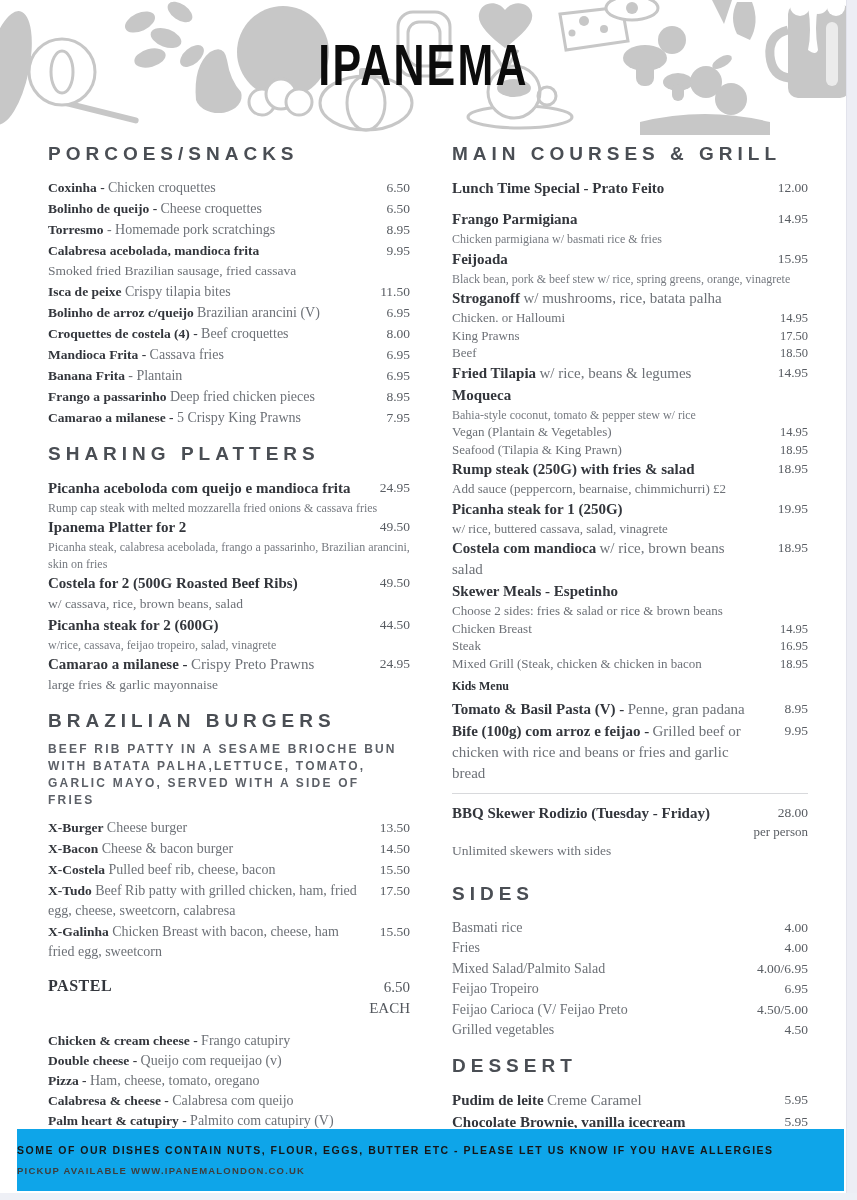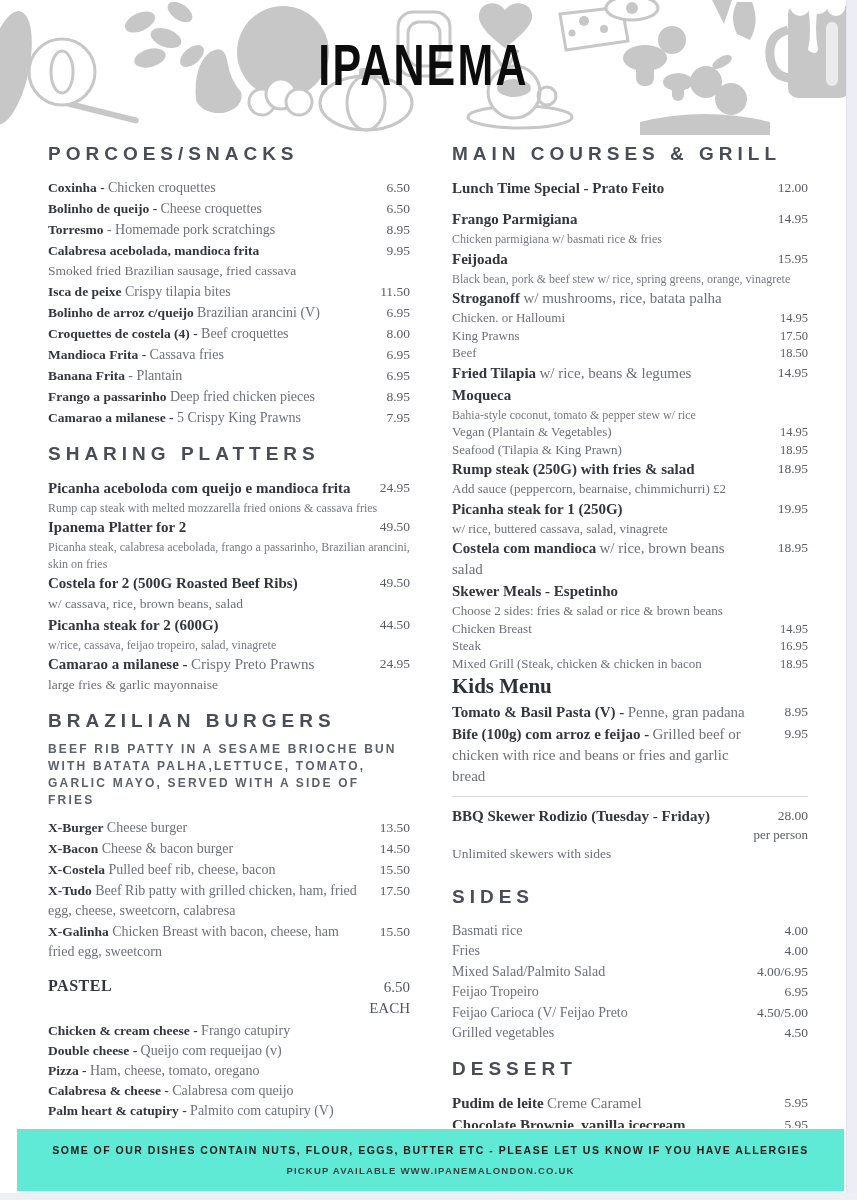--- a/index.html
+++ b/index.html
@@ -33,36 +33,36 @@
   .names-lg .nm{font-size:15px;}
   .names-lg .ds{font-size:15px;}
   .pl{color:#6d7177;}
   .pr{min-width:44px;margin-left:6px;text-align:right;font-size:13.5px;color:#595d63;
       line-height:20px;display:flex;flex-direction:column;align-items:flex-end;flex:none;}
   .pr2{font-size:13px;line-height:18px;}
   .plain .txt{font-size:13px;line-height:16.5px;color:#6d7177;}
   .plain .pr{font-size:12.5px;line-height:16.5px;}
   .note{font-size:12px;color:#767a80;line-height:16.5px;margin-top:1px;}
   .sub{font-size:13.5px;color:#6d7177;line-height:18.5px;margin-top:1px;}
-  .sh{font-weight:700;font-size:21px;color:#2d3136;}
+  .sh{font-weight:700;font-size:12px;color:#2d3136;}
   .subhead{margin:4px 0 3px 0;}
   .gap{margin-bottom:10px;}
   .divider{border-top:1px solid #d8d9dc;margin:9px 0;}
   
-  .pastel-head{display:flex;align-items:flex-start;margin-bottom:2px;}
+  .pastel-head{display:flex;align-items:flex-start;margin-bottom:12px;}
   .pastel-title{font-size:16px;letter-spacing:.5px;flex:1;}
   .pastel-pr{min-width:60px;text-align:right;font-size:15px;color:#54585e;display:flex;
       flex-direction:column;align-items:flex-end;line-height:21px;}
   #sec-pastel .txt{line-height:19px;}
   #sec-sides .txt{line-height:19.5px;}
   #sec-sides .pr{line-height:19.5px;}
   #sec-mains{margin-bottom:22px;}
   
-  .footer{position:absolute;left:17px;right:13px;bottom:9px;height:62px;background:#5eead4;
-    text-align:center;font-family:"Liberation Sans", sans-serif;}
+  .footer{position:absolute;left:17px;right:13px;bottom:9px;height:62px;background:#0ea5e9;
+    text-align:left;font-family:"Liberation Sans", sans-serif;}
   .footer .l1{padding-top:15px;font-size:10.5px;font-weight:700;letter-spacing:1.5px;color:#161616;}
   .footer .l2{margin-top:9px;font-size:9.5px;font-weight:600;letter-spacing:1.2px;color:#3e3e3e;}
 </style>
 </head>
 <body>
 
 <div class="hdr">
   <svg width="857" height="135" viewBox="0 0 857 135" aria-hidden="true">
     <g fill="#c7c7c7">
       <ellipse cx="8" cy="68" rx="21" ry="58" transform="rotate(12 8 68)"></ellipse>

